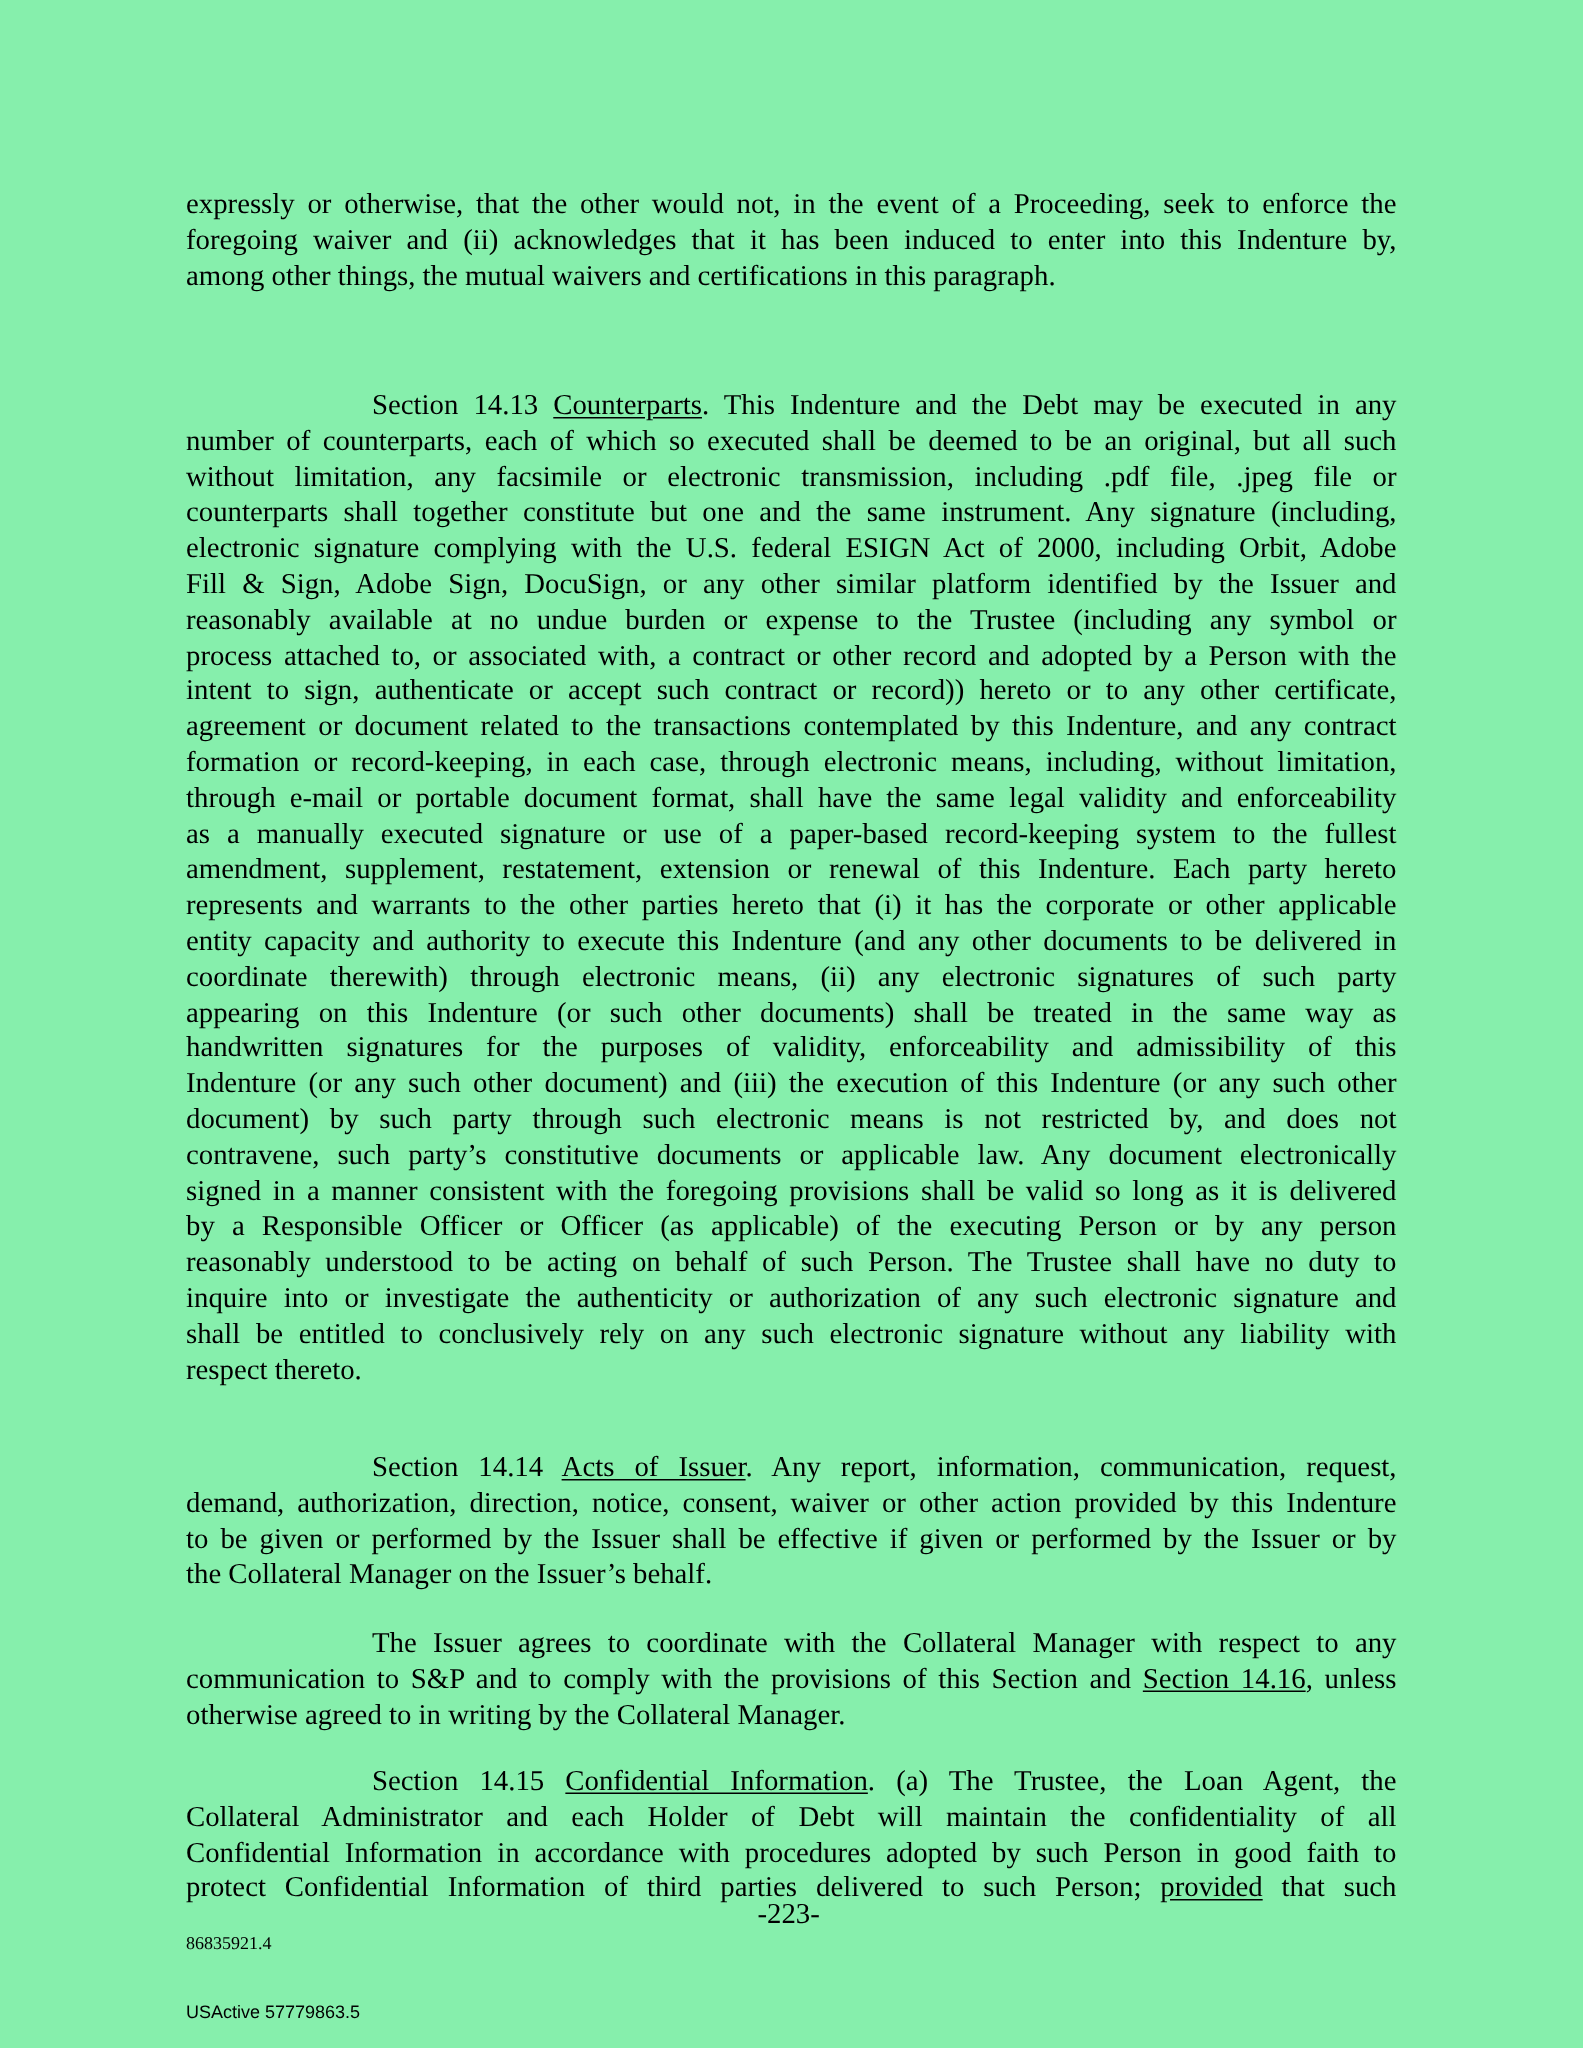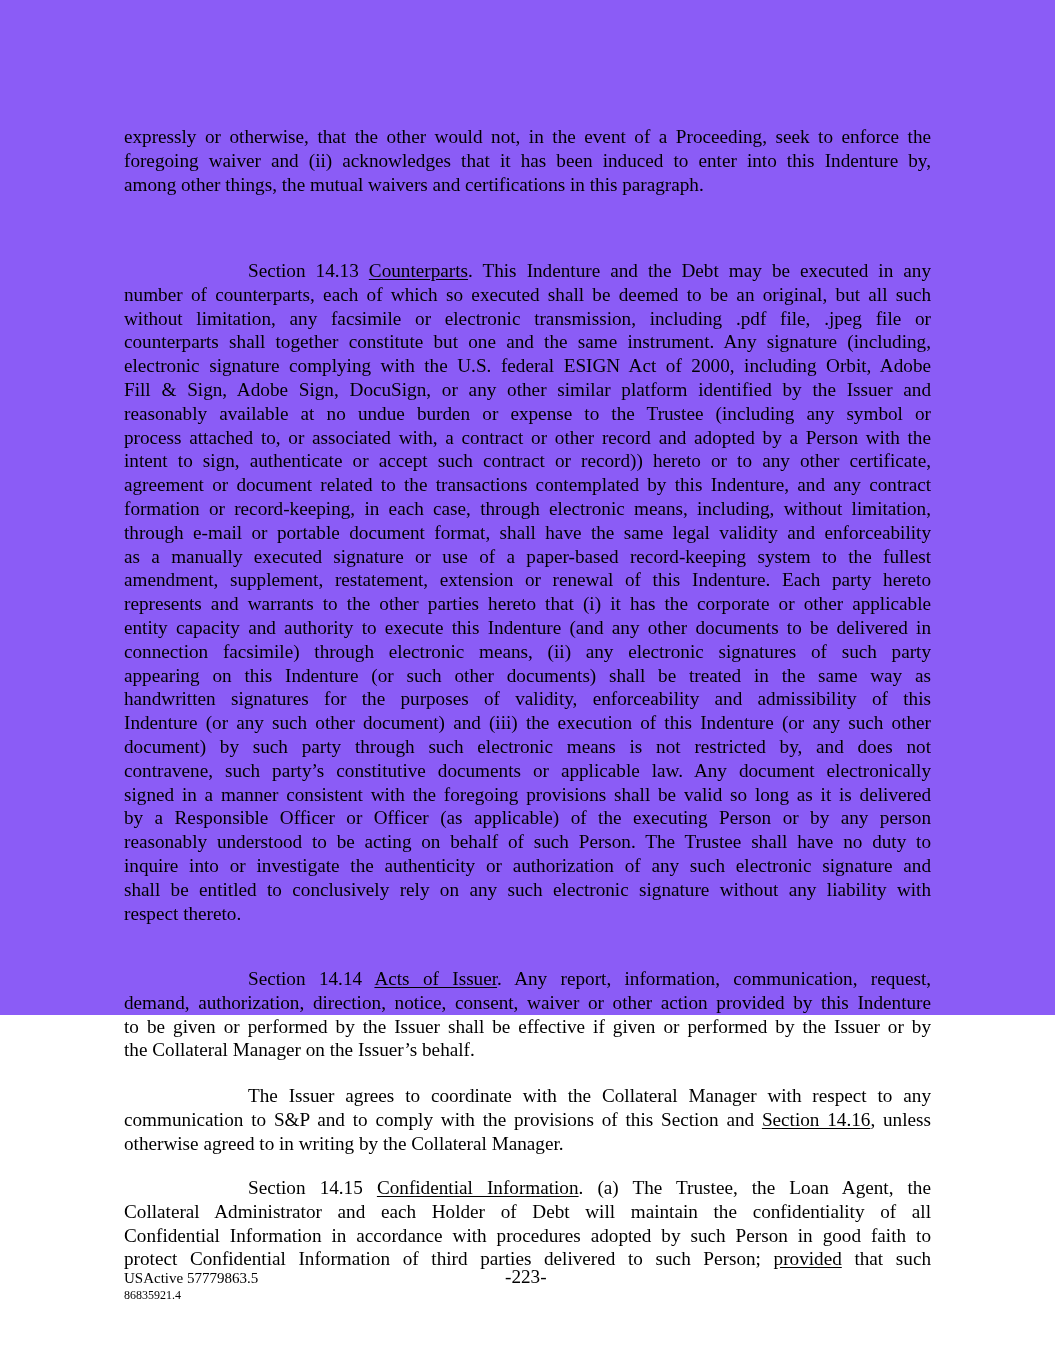--- a/index.html
+++ b/index.html
@@ -1,36 +1,36 @@
 <!DOCTYPE html>
 <html><head>
 <meta charset="utf-8">
 <style>
   html, body { margin: 0; padding: 0; background: #ffffff; }
   body { width: 1055px; height: 1365px; position: relative; overflow: hidden; }
-  .page { position: absolute; left: 0; top: 0; width: 1055px; height: 1015px; background: #8b5cf6; }
+  .page { position: absolute; left: 0; top: 0; width: 1055px; height: 1365px; background: #86efac; }
   .para { position: absolute; left: 124px; width: 807px; }
   .line {
     display: block;
     height: 23.8px;
     line-height: 23.8px;
     font-family: "Liberation Serif", serif;
     font-size: 19.2px;
     color: #000;
     text-align: justify;
     text-align-last: justify;
     white-space: nowrap;
     overflow: visible;
   }
   .line.last { text-align-last: left; }
   .line.indent { padding-left: 124px; margin-top: 40px; }
   .u { text-decoration: underline; text-underline-offset: 2px; }
   .footer-left {
-    position: absolute; left: 124px; top: 1270px;
-    font-family: Liberation Serif, serif; font-size: 15px; color: #000;
+    position: absolute; left: 124px; top: 1334px;
+    font-family: Liberation Sans, sans-serif; font-size: 12px; color: #000;
   }
   .footer-left2 {
     position: absolute; left: 124px; top: 1288px;
     font-family: "Liberation Serif", serif; font-size: 12px; color: #000;
   }
   .page-number {
     position: absolute; left: 505px; top: 1266px;
     font-family: "Liberation Serif", serif; font-size: 19.2px; color: #000;
   }
 </style>
@@ -55,21 +55,21 @@
     <span class="line">reasonably available at no undue burden or expense to the Trustee (including any symbol or</span>
     <span class="line">process attached to, or associated with, a contract or other record and adopted by a Person with the</span>
     <span class="line">intent to sign, authenticate or accept such contract or record)) hereto or to any other certificate,</span>
     <span class="line">agreement or document related to the transactions contemplated by this Indenture, and any contract</span>
     <span class="line">formation or record-keeping, in each case, through electronic means, including, without limitation,</span>
     <span class="line">through e-mail or portable document format, shall have the same legal validity and enforceability</span>
     <span class="line">as a manually executed signature or use of a paper-based record-keeping system to the fullest</span>
     <span class="line">amendment, supplement, restatement, extension or renewal of this Indenture.  Each party hereto</span>
     <span class="line">represents and warrants to the other parties hereto that (i) it has the corporate or other applicable</span>
     <span class="line">entity capacity and authority to execute this Indenture (and any other documents to be delivered in</span>
-    <span class="line">connection facsimile) through electronic means, (ii) any electronic signatures of such party</span>
+    <span class="line">coordinate therewith) through electronic means, (ii) any electronic signatures of such party</span>
     <span class="line">appearing on this Indenture (or such other documents) shall be treated in the same way as</span>
     <span class="line">handwritten signatures for the purposes of validity, enforceability and admissibility of this</span>
     <span class="line">Indenture (or any such other document) and (iii) the execution of this Indenture (or any such other</span>
     <span class="line">document) by such party through such electronic means is not restricted by, and does not</span>
     <span class="line">contravene, such party’s constitutive documents or applicable law.  Any document electronically</span>
     <span class="line">signed in a manner consistent with the foregoing provisions shall be valid so long as it is delivered</span>
     <span class="line">by a Responsible Officer or Officer (as applicable) of the executing Person or by any person</span>
     <span class="line">reasonably understood to be acting on behalf of such Person.  The Trustee shall have no duty to</span>
     <span class="line">inquire into or investigate the authenticity or authorization of any such electronic signature and</span>
     <span class="line">shall be entitled to conclusively rely on any such electronic signature without any liability with</span>

